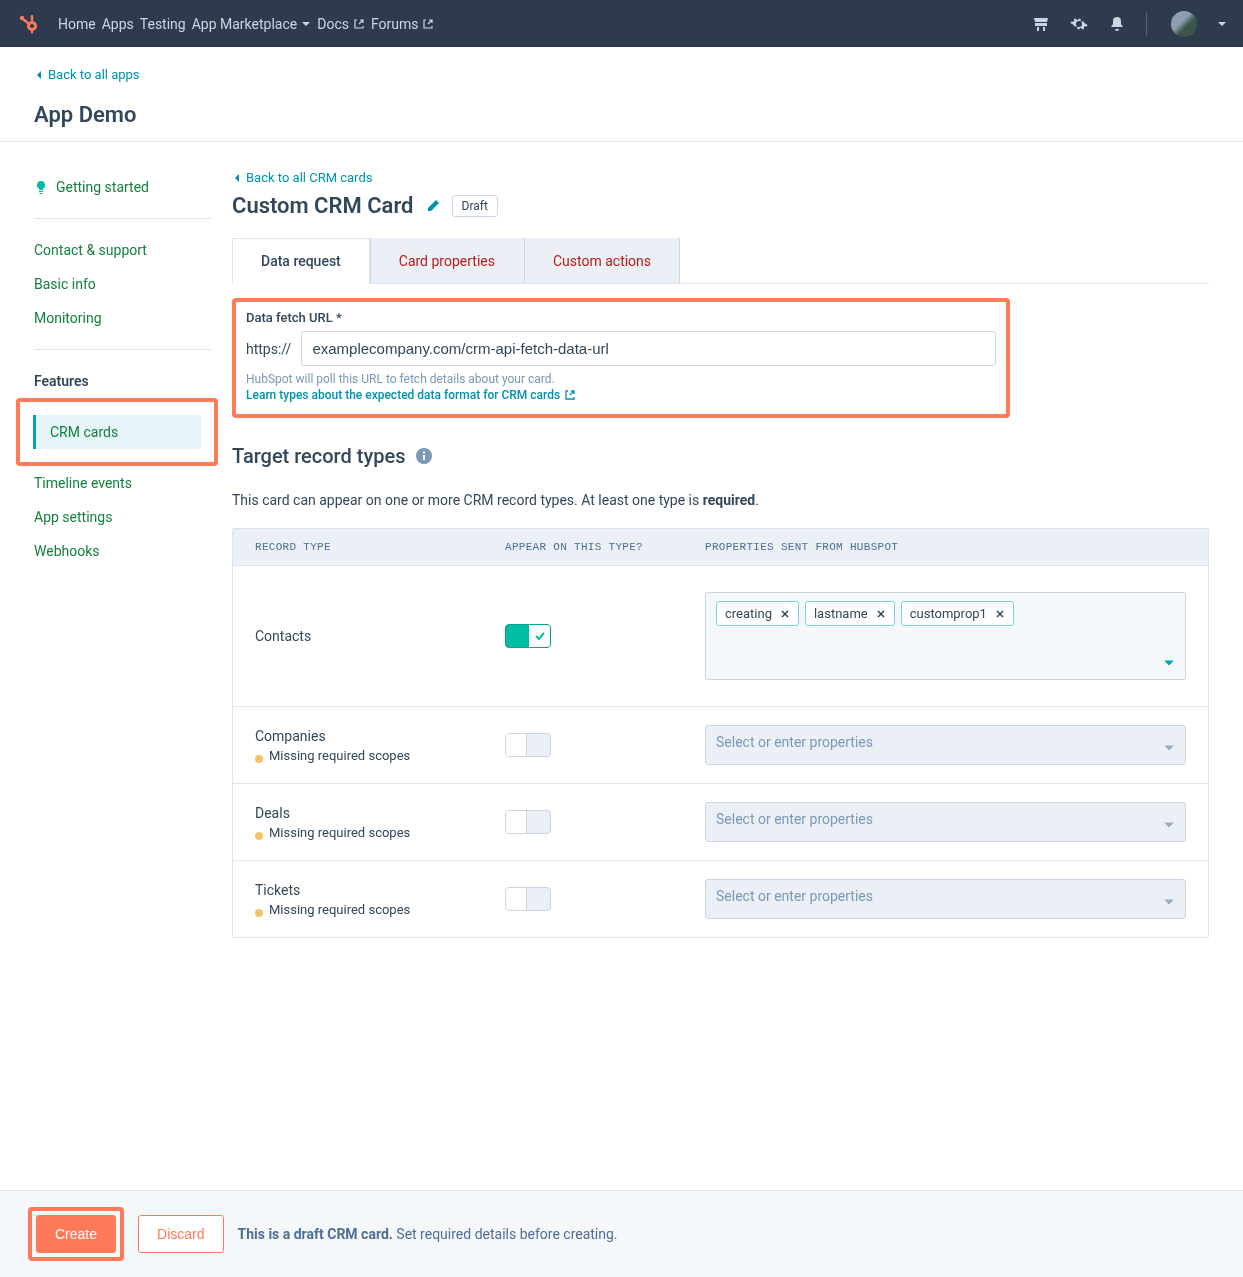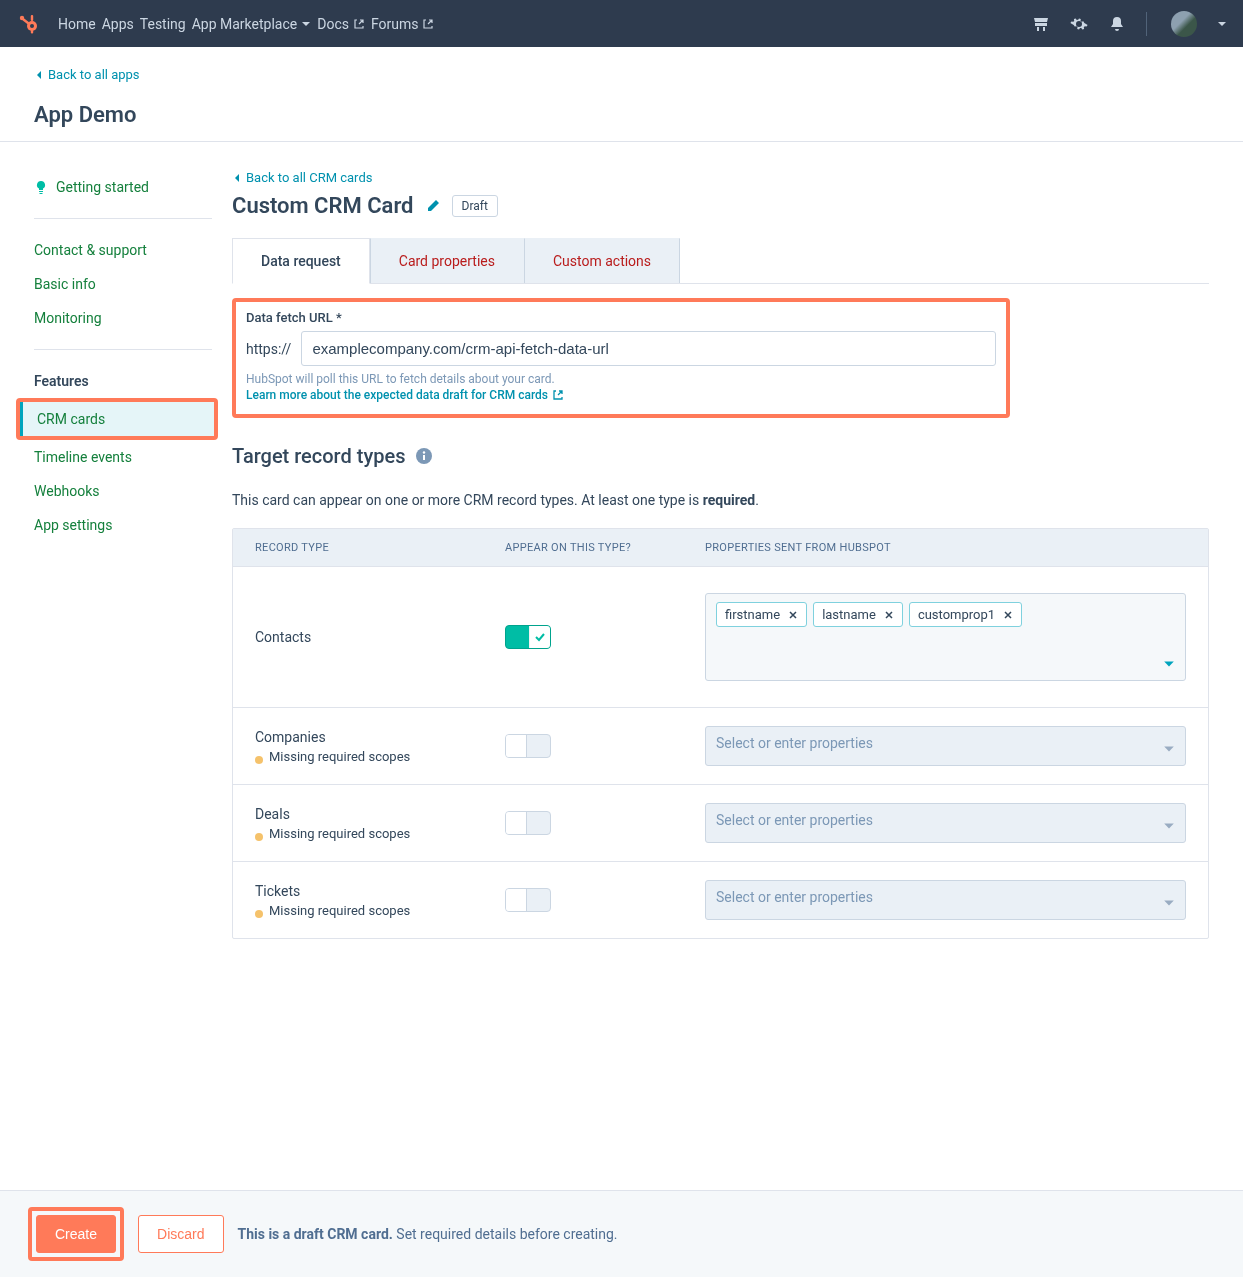--- a/index.html
+++ b/index.html
@@ -24,21 +24,21 @@
 
 .body-wrap { display: flex; padding: 0 0 90px 0; }
 .sidebar { width: 232px; flex-shrink: 0; padding: 28px 0 0 34px; }
 .side-item { font-size: 14px; color: #15803d; padding: 9px 0; cursor: pointer; display: flex; align-items: center; gap: 8px; }
 .side-item.active { background: #e5f5f8; border-left: 3px solid #00a4bd; padding-left: 10px; margin-left: -13px; margin-right: 20px; }
 .side-divider { height: 1px; background: #dfe3eb; margin: 14px 20px 14px 0; }
 .side-heading { font-weight: 600; color: #33475b; padding: 9px 0; }
 .getting-icon { width: 14px; height: 14px; }
 
 
-.hl-wrap { border: 4px solid #ff7a59; border-radius: 4px; margin-left: -18px; margin-right: 14px; padding: 0; }
+.hl-wrap { border: 4px solid #ff7a59; border-radius: 4px; margin-left: -18px; margin-right: 14px; padding: 13px; }
 .hl-wrap .side-item { margin: 0; padding-left: 14px; }
 
 
 .main { flex: 1; padding: 28px 34px 0 0; max-width: 1038px; }
 .back-crm { color: #0091ae; font-size: 13px; display: flex; align-items: center; gap: 4px; cursor: pointer; margin-bottom: 8px; }
 .title-row { display: flex; align-items: center; gap: 12px; margin-bottom: 20px; }
 .card-title { font-size: 22px; font-weight: 600; }
 .pencil-icon { width: 14px; height: 14px; color: #0091ae; cursor: pointer; }
 .draft-badge { font-size: 12px; border: 1px solid #cbd6e2; border-radius: 3px; padding: 3px 9px; }
 
@@ -62,21 +62,21 @@
 
 .section { margin-top: 26px; }
 .sec-title-row { display: flex; align-items: center; gap: 10px; margin-bottom: 24px; }
 .sec-title { font-size: 20px; font-weight: 500; }
 .info-icon { width: 18px; height: 18px; color: #7c98b6; }
 .sec-desc { font-size: 14px; color: #33475b; margin-bottom: 20px; }
 .sec-desc b { font-weight: 700; }
 
 
 .rec-table { border: 1px solid #dfe3eb; border-radius: 2px; }
-.thead { display: flex; background: #eaf0f6; padding: 12px 22px; font-size: 11px; letter-spacing: .3px; color: #506e91; }
+.thead { display: flex; background: #eaf0f6; padding: 12px 22px; font-size: 11px; letter-spacing: .3px; color: #506e91; font-family: Liberation Mono, monospace; }
 .thead > div:nth-child(1){ flex: 0 0 250px;}
 .thead > div:nth-child(2){ flex: 0 0 200px;}
 .thead > div:nth-child(3){ flex: 1; text-align: left; }
 .trow { display: flex; align-items: center; padding: 18px 22px; border-top: 1px solid #dfe3eb; min-height: 65px;}
 .trow.big { padding: 26px 22px; }
 .cell-type { flex: 0 0 250px; }
 .cell-toggle { flex: 0 0 200px; display:flex; align-items:center;}
 .cell-props { flex: 1; }
 .type-name { font-size: 14px; }
 .scope-warn { font-size: 13px; color: #33475b; display: flex; align-items: flex-end; gap: 6px; margin-top: 4px; }
@@ -197,22 +197,22 @@
     <div class="side-divider"></div>
     <div class="side-item">Contact &amp; support</div>
     <div class="side-item">Basic info</div>
     <div class="side-item">Monitoring</div>
     <div class="side-divider"></div>
     <div class="side-heading">Features</div>
     <div class="hl-wrap">
       <div class="side-item active">CRM cards</div>
     </div>
     <div class="side-item">Timeline events</div>
+    <div class="side-item">App settings</div>
     <div class="side-item">Webhooks</div>
-    <div class="side-item">App settings</div>
   </aside>
 
   <main class="main">
     <a class="back-crm">
       <svg viewBox="0 0 10 10" fill="currentColor" style="width:10px;height:10px;">
           <path d="M7 1 3 5l4 4z"></path>
         </svg>
       <span>Back to all CRM cards</span>
     </a>
     <div class="title-row">
@@ -232,21 +232,21 @@
     </div>
 
     <div class="fetch-box">
       <label class="field-label">Data fetch URL *</label>
       <div class="url-row">
         <span class="url-prefix">https://</span>
         <input class="url-input" type="text" value="examplecompany.com/crm-api-fetch-data-url" style="">
       </div>
       <div class="help-text">HubSpot will poll this URL to fetch details about your card.</div>
       <a class="learn-link">
-        <span>Learn more about the expected data draft for CRM cards</span>
+        <span>Learn types about the expected data format for CRM cards</span>
         <svg viewBox="0 0 12 12" fill="none" stroke="currentColor" stroke-width="1.3">
             <path d="M4 2H2v8h8V8M7 2h3v3M10 2 6 6"></path>
           </svg>
       </a>
     </div>
 
     <div class="section">
       <div class="sec-title-row">
         <h3 class="sec-title">Target record types</h3>
         <span>
@@ -278,21 +278,21 @@
               <span class="knob">
                   <svg class="check" viewBox="0 0 12 12" fill="none" stroke="currentColor" stroke-width="2">
                     <path d="M2 6l3 3 5-6"></path>
                   </svg>
                 </span>
             </div>
           </div>
           <div class="cell-props">
             <div class="tagbox tall">
               <span class="tag">
-                  <span>firstname</span>
+                  <span>creating</span>
                   <svg class="x" viewBox="0 0 10 10" stroke="currentColor" stroke-width="1.5">
                     <path d="M2 2l6 6M8 2l-6 6"></path>
                   </svg>
                 </span>
               <span class="tag">
                   <span>lastname</span>
                   <svg class="x" viewBox="0 0 10 10" stroke="currentColor" stroke-width="1.5">
                     <path d="M2 2l6 6M8 2l-6 6"></path>
                   </svg>
                 </span>

